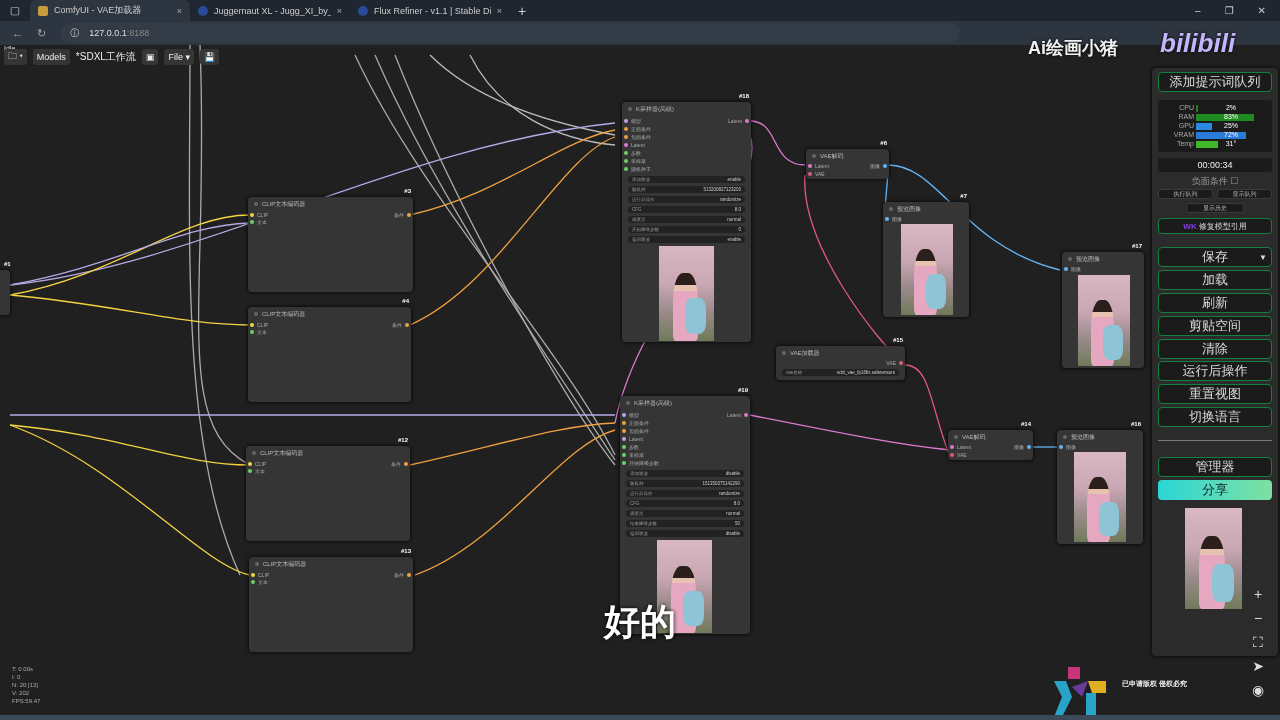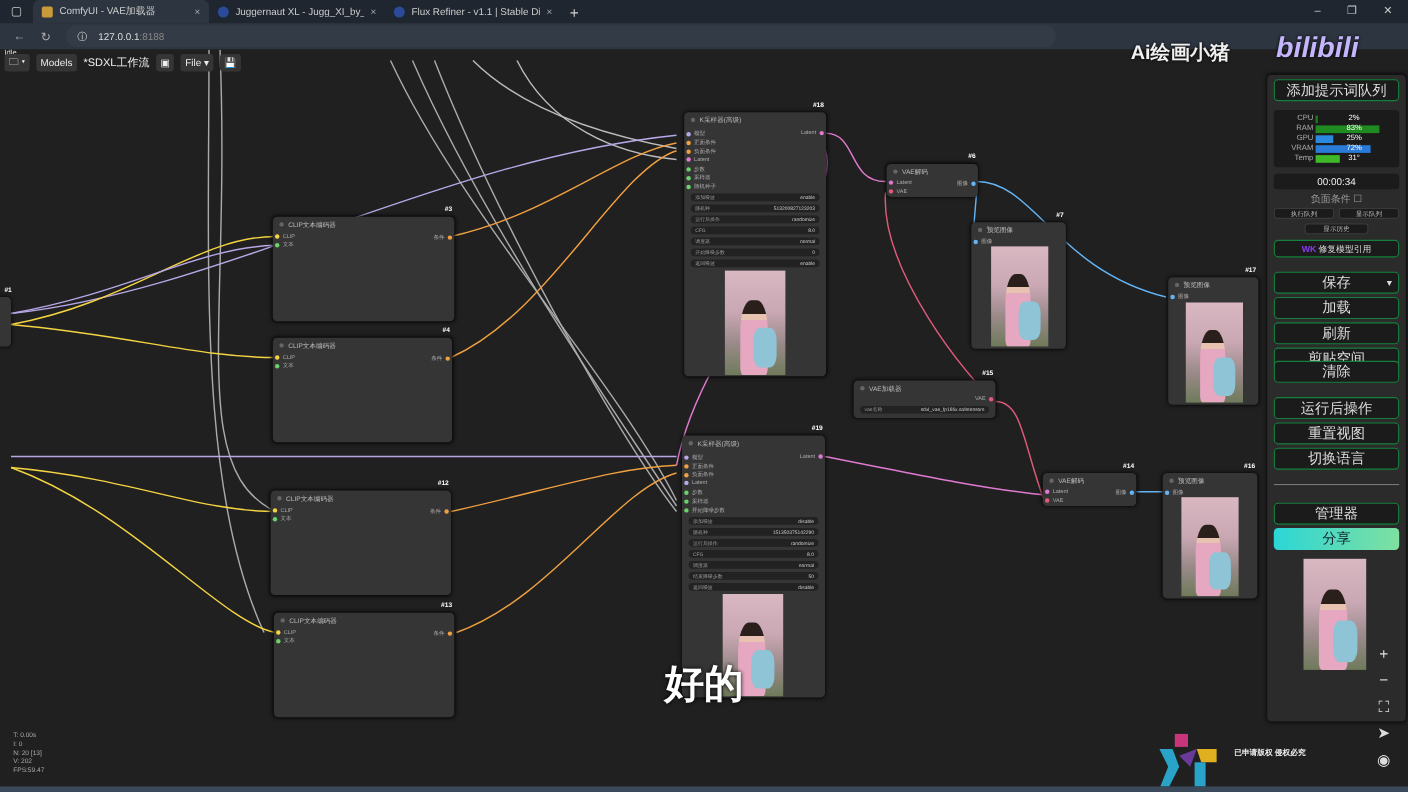--- a/index.html
+++ b/index.html
@@ -510,21 +510,21 @@
         <span style="color:#8a3af0;font-weight:bold;margin-right:2px">WK</span>
         <span>修复模型引用</span>
       </div>
     <div class="sp-btn" style="top:179px">
         <span>保存</span>
         <span style="position:absolute;right:4px;font-size:8px">▼</span>
       </div>
     <div class="sp-btn" style="top:202px">加载</div>
     <div class="sp-btn" style="top:225px">刷新</div>
     <div class="sp-btn" style="top:248px">剪贴空间</div>
-    <div class="sp-btn" style="top:260px">清除</div>
+    <div class="sp-btn" style="top:271px">清除</div>
     <div class="sp-btn" style="top:293px">运行后操作</div>
     <div class="sp-btn" style="top:316px">重置视图</div>
     <div class="sp-btn" style="top:339px">切换语言</div>
     <div style="position:absolute;left:6px;top:372px;width:114px;height:1px;background:#777"></div>
     <div class="sp-btn" style="top:389px">管理器</div>
     <div class="sp-btn" style="top:412px;background:linear-gradient(90deg,#2bd6d6,#7fe0a0);color:#123;border:none">分享</div>
     <div class="photo" style="left:33px;top:440px;width:57px;height:101px">
         <div class="girl"></div>
         <div class="bag"></div>
       </div>

